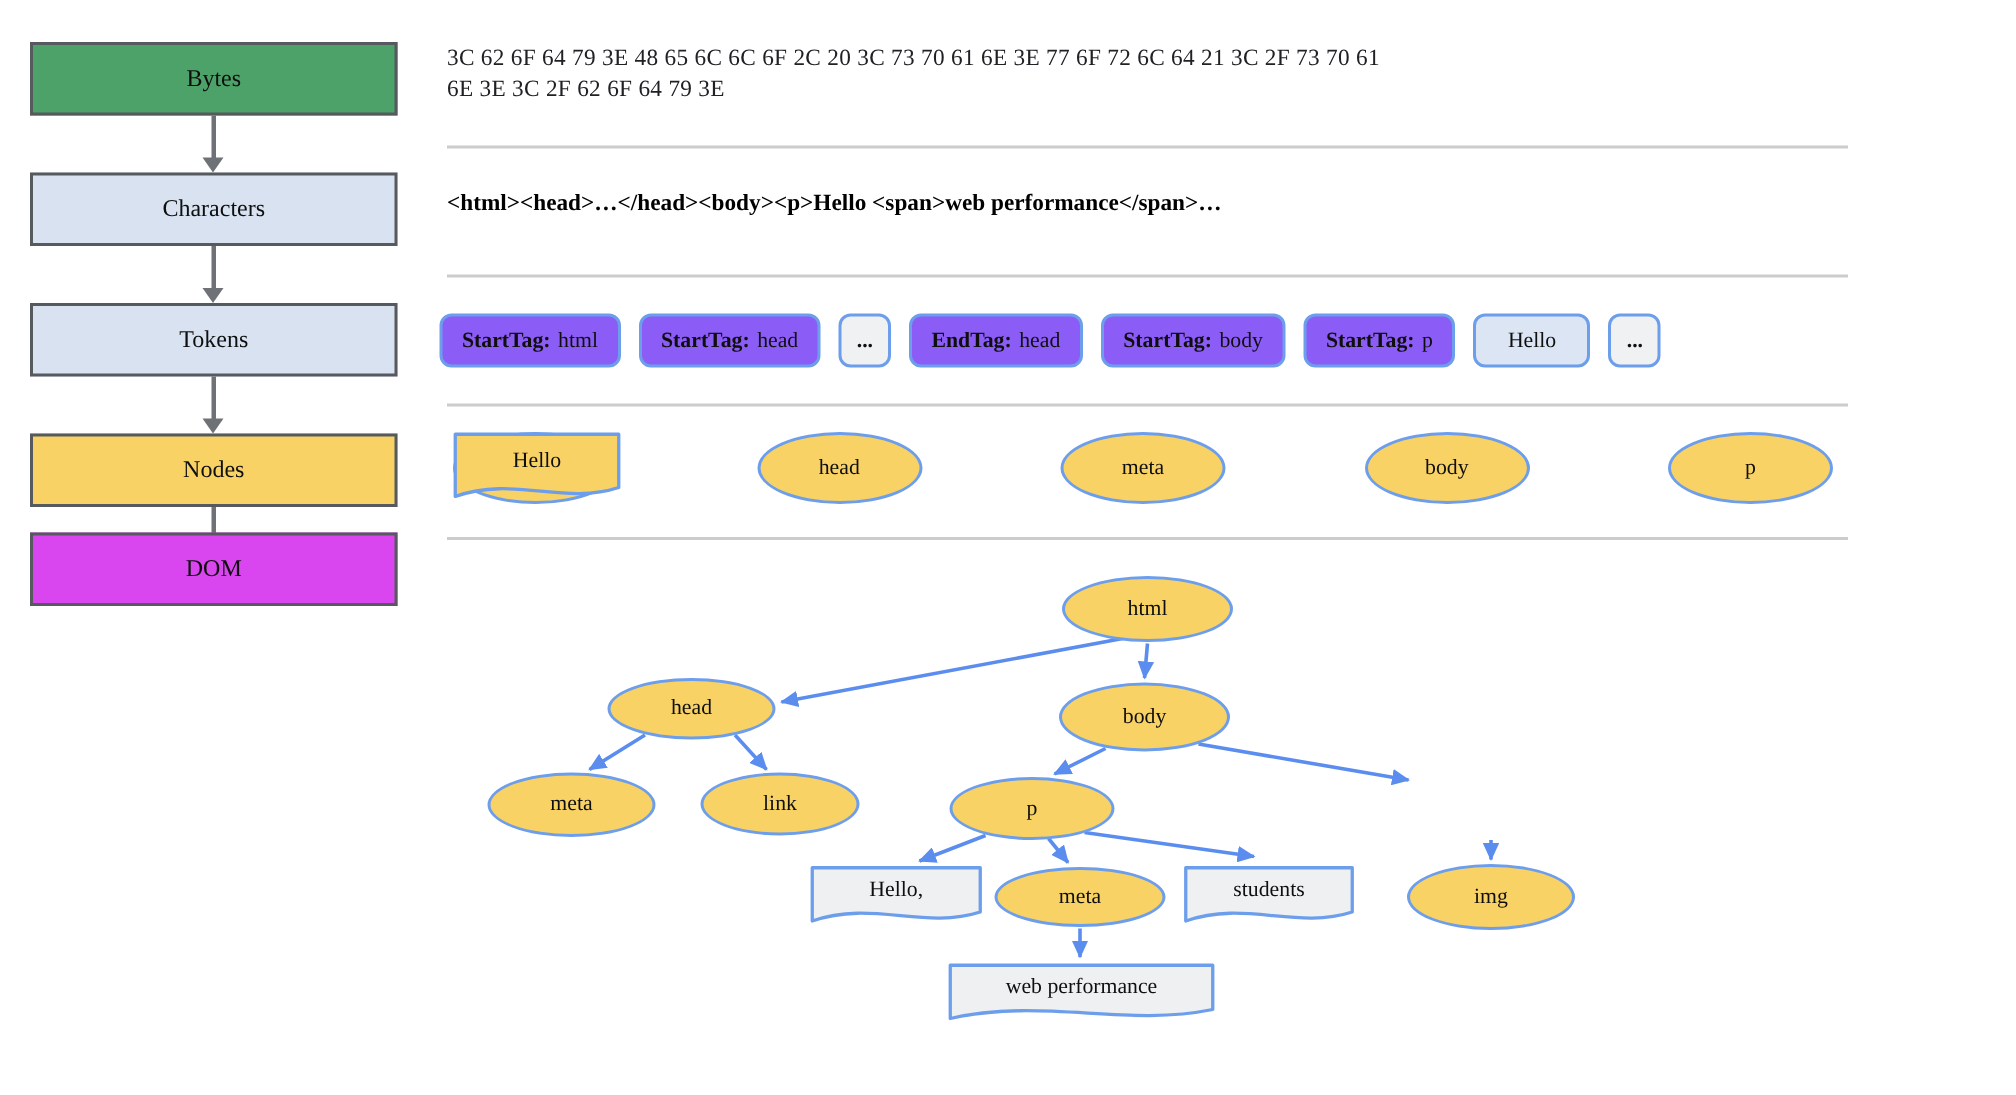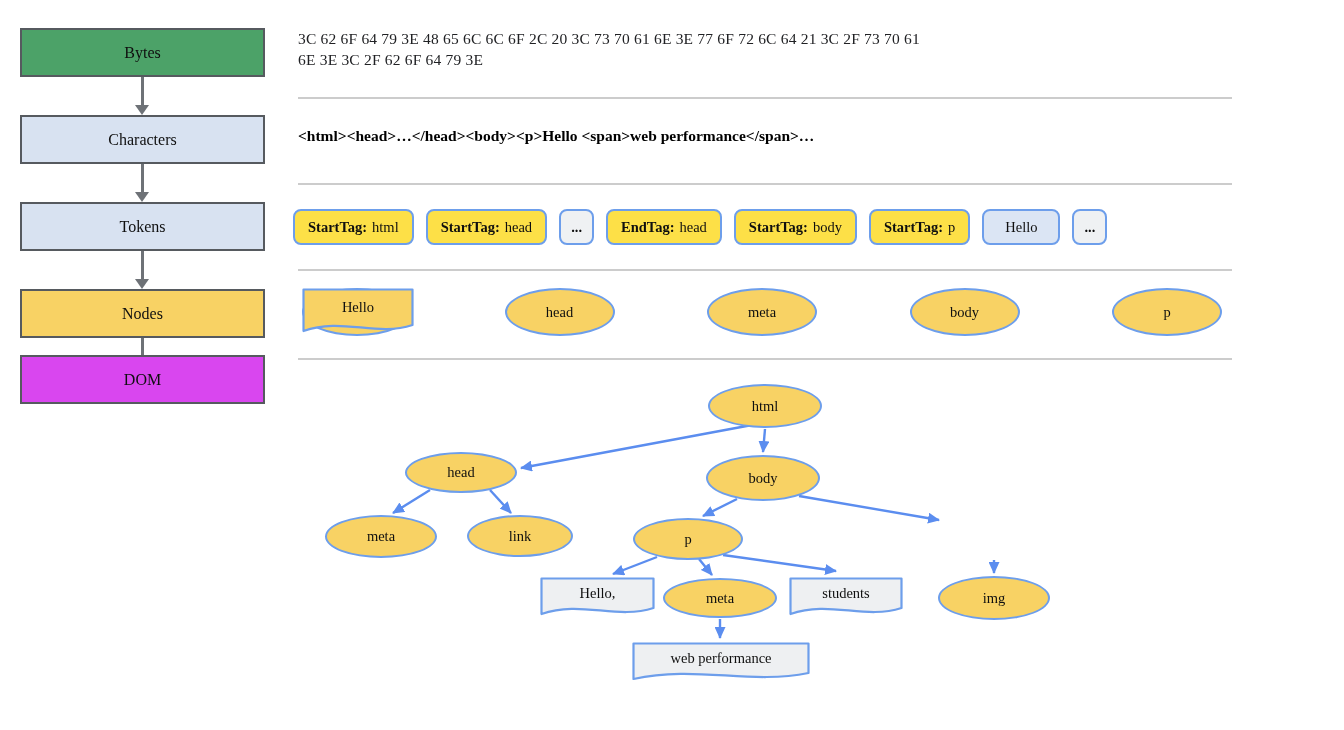--- a/index.html
+++ b/index.html
@@ -19,21 +19,21 @@
     position:absolute; left:135px; width:0; height:0;
     border-left:7px solid transparent; border-right:7px solid transparent;
     border-top:10px solid #6e7277;
   }
   
   .divider { position:absolute; left:298px; width:934px; height:2px; background:#cccccc; }
   .bytes-text { position:absolute; left:298px; top:28px; font-size:15.5px; line-height:21px; color:#202124; letter-spacing:.2px; }
   .chars-text { position:absolute; left:298px; top:127px; font-size:15.5px; font-weight:bold; color:#000000; }
   .tokens-row { position:absolute; left:293px; top:209px; display:flex; gap:12px; align-items:center; }
   .token {
-    height:36px; border:2px solid #6d9eeb; border-radius:8px; background:#fde047;
+    height:36px; border:2px solid #6d9eeb; border-radius:8px; background:#8b5cf6;
     display:flex; align-items:center; padding:0 13px; font-size:14.5px;
     box-sizing:border-box; white-space:nowrap; color:#0f0f0f;
   }
   .token .tprefix { font-weight:bold; margin-right:5px; }
   .token.text { background:#dbe5f4; padding:0 21px; }
   .token.ellipsis { background:#eff1f3; padding:0 10px; font-weight:bold; }
   .nodes-row {
     position:absolute; left:302px; top:288px; width:920px;
     display:flex; justify-content:space-between; align-items:flex-start;
   }

